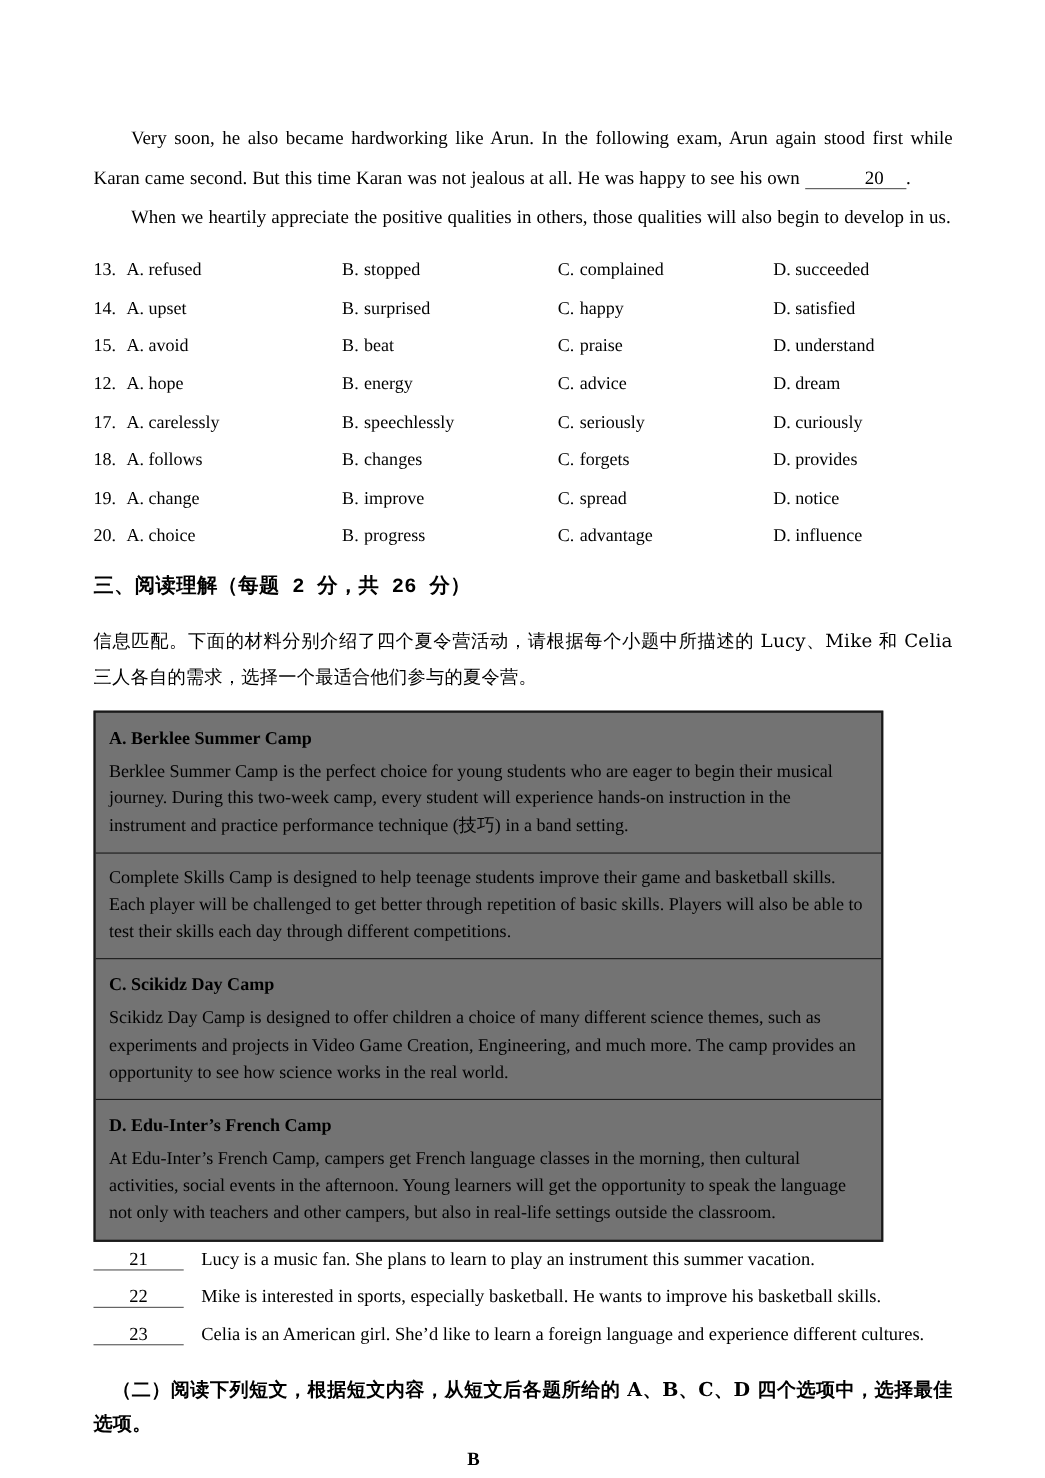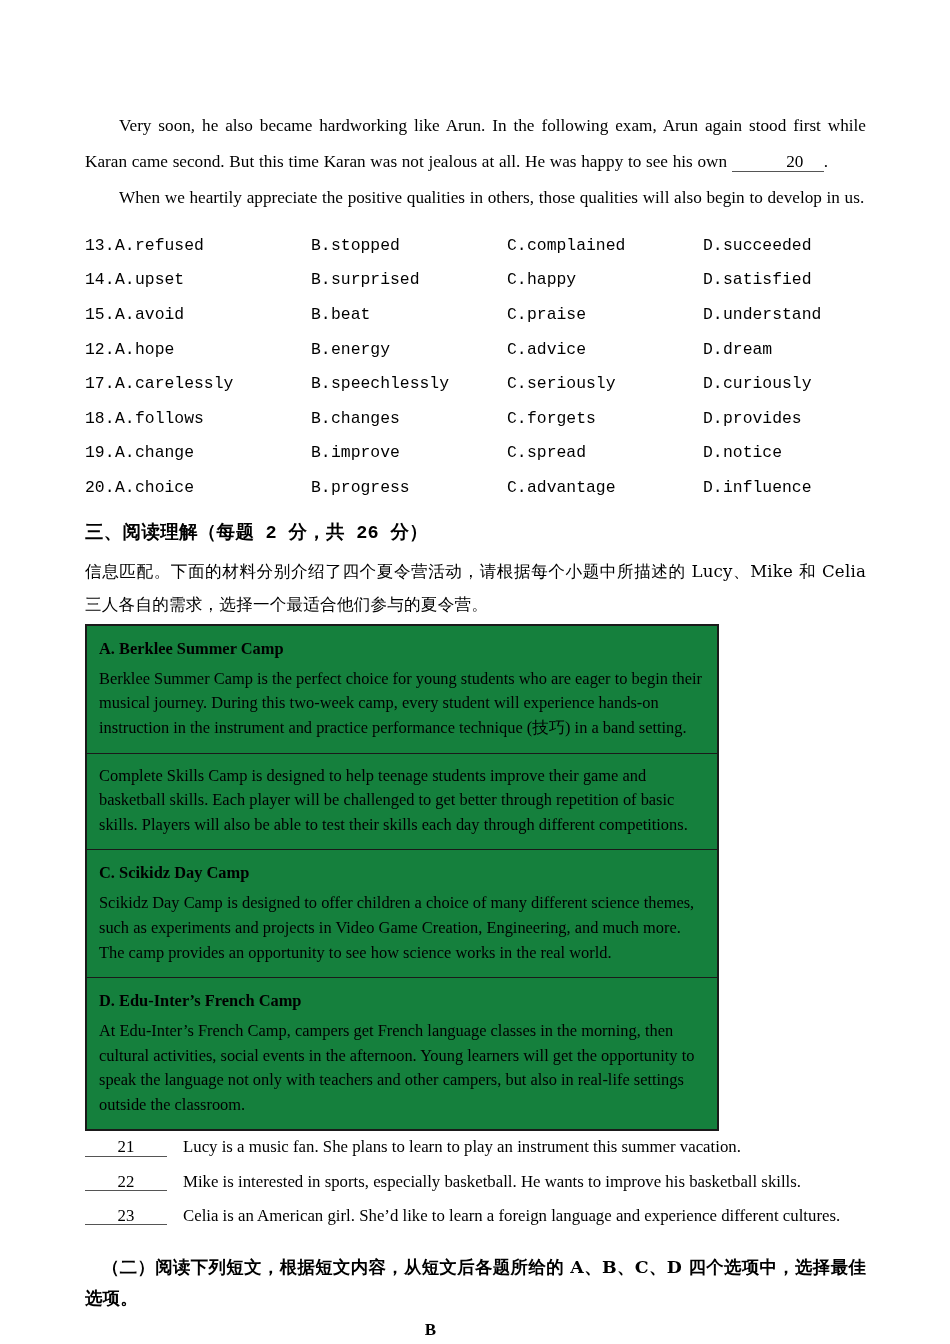--- a/index.html
+++ b/index.html
@@ -50,21 +50,20 @@
 
   
   .choices {
     margin-top: 12px;
   }
   .choice-row {
     display: flex;
     height: 34.6px;
     align-items: center;
     font-size: 16.4px;
-    font-family: Liberation Mono, monospace;
   }
   .q-num {
     width: 30px;
     flex: 0 0 30px;
     text-align: left;
   }
   .opt {
     display: flex;
     align-items: baseline;
   }
@@ -87,31 +86,31 @@
     font-size: 18.5px;
     line-height: 30px;
     margin-top: 14px;
     letter-spacing: 0.3px;
   }
   .cn-para {
     font-family: "DejaVu Serif", "Liberation Serif", serif;
     font-size: 16.6px;
     line-height: 33px;
     text-align: justify;
-    margin-top: 6px;
+    margin-top: 17px;
     letter-spacing: 0.2px;
   }
 
   
   .camp-table {
-    margin-top: 3px;
-    width: 634px;
+    margin-top: 14px;
+    width: 718px;
     border: 2.2px solid #1a1a1a;
     box-sizing: border-box;
-    background: #15803d;
+    background: #737373;
   }
   .camp-cell {
     border-bottom: 1.1px solid #1a1a1a;
     padding: 10px 12px 12px 12px;
     box-sizing: border-box;
   }
   .camp-cell:last-child {
     border-bottom: none;
   }
   .camp-title {

